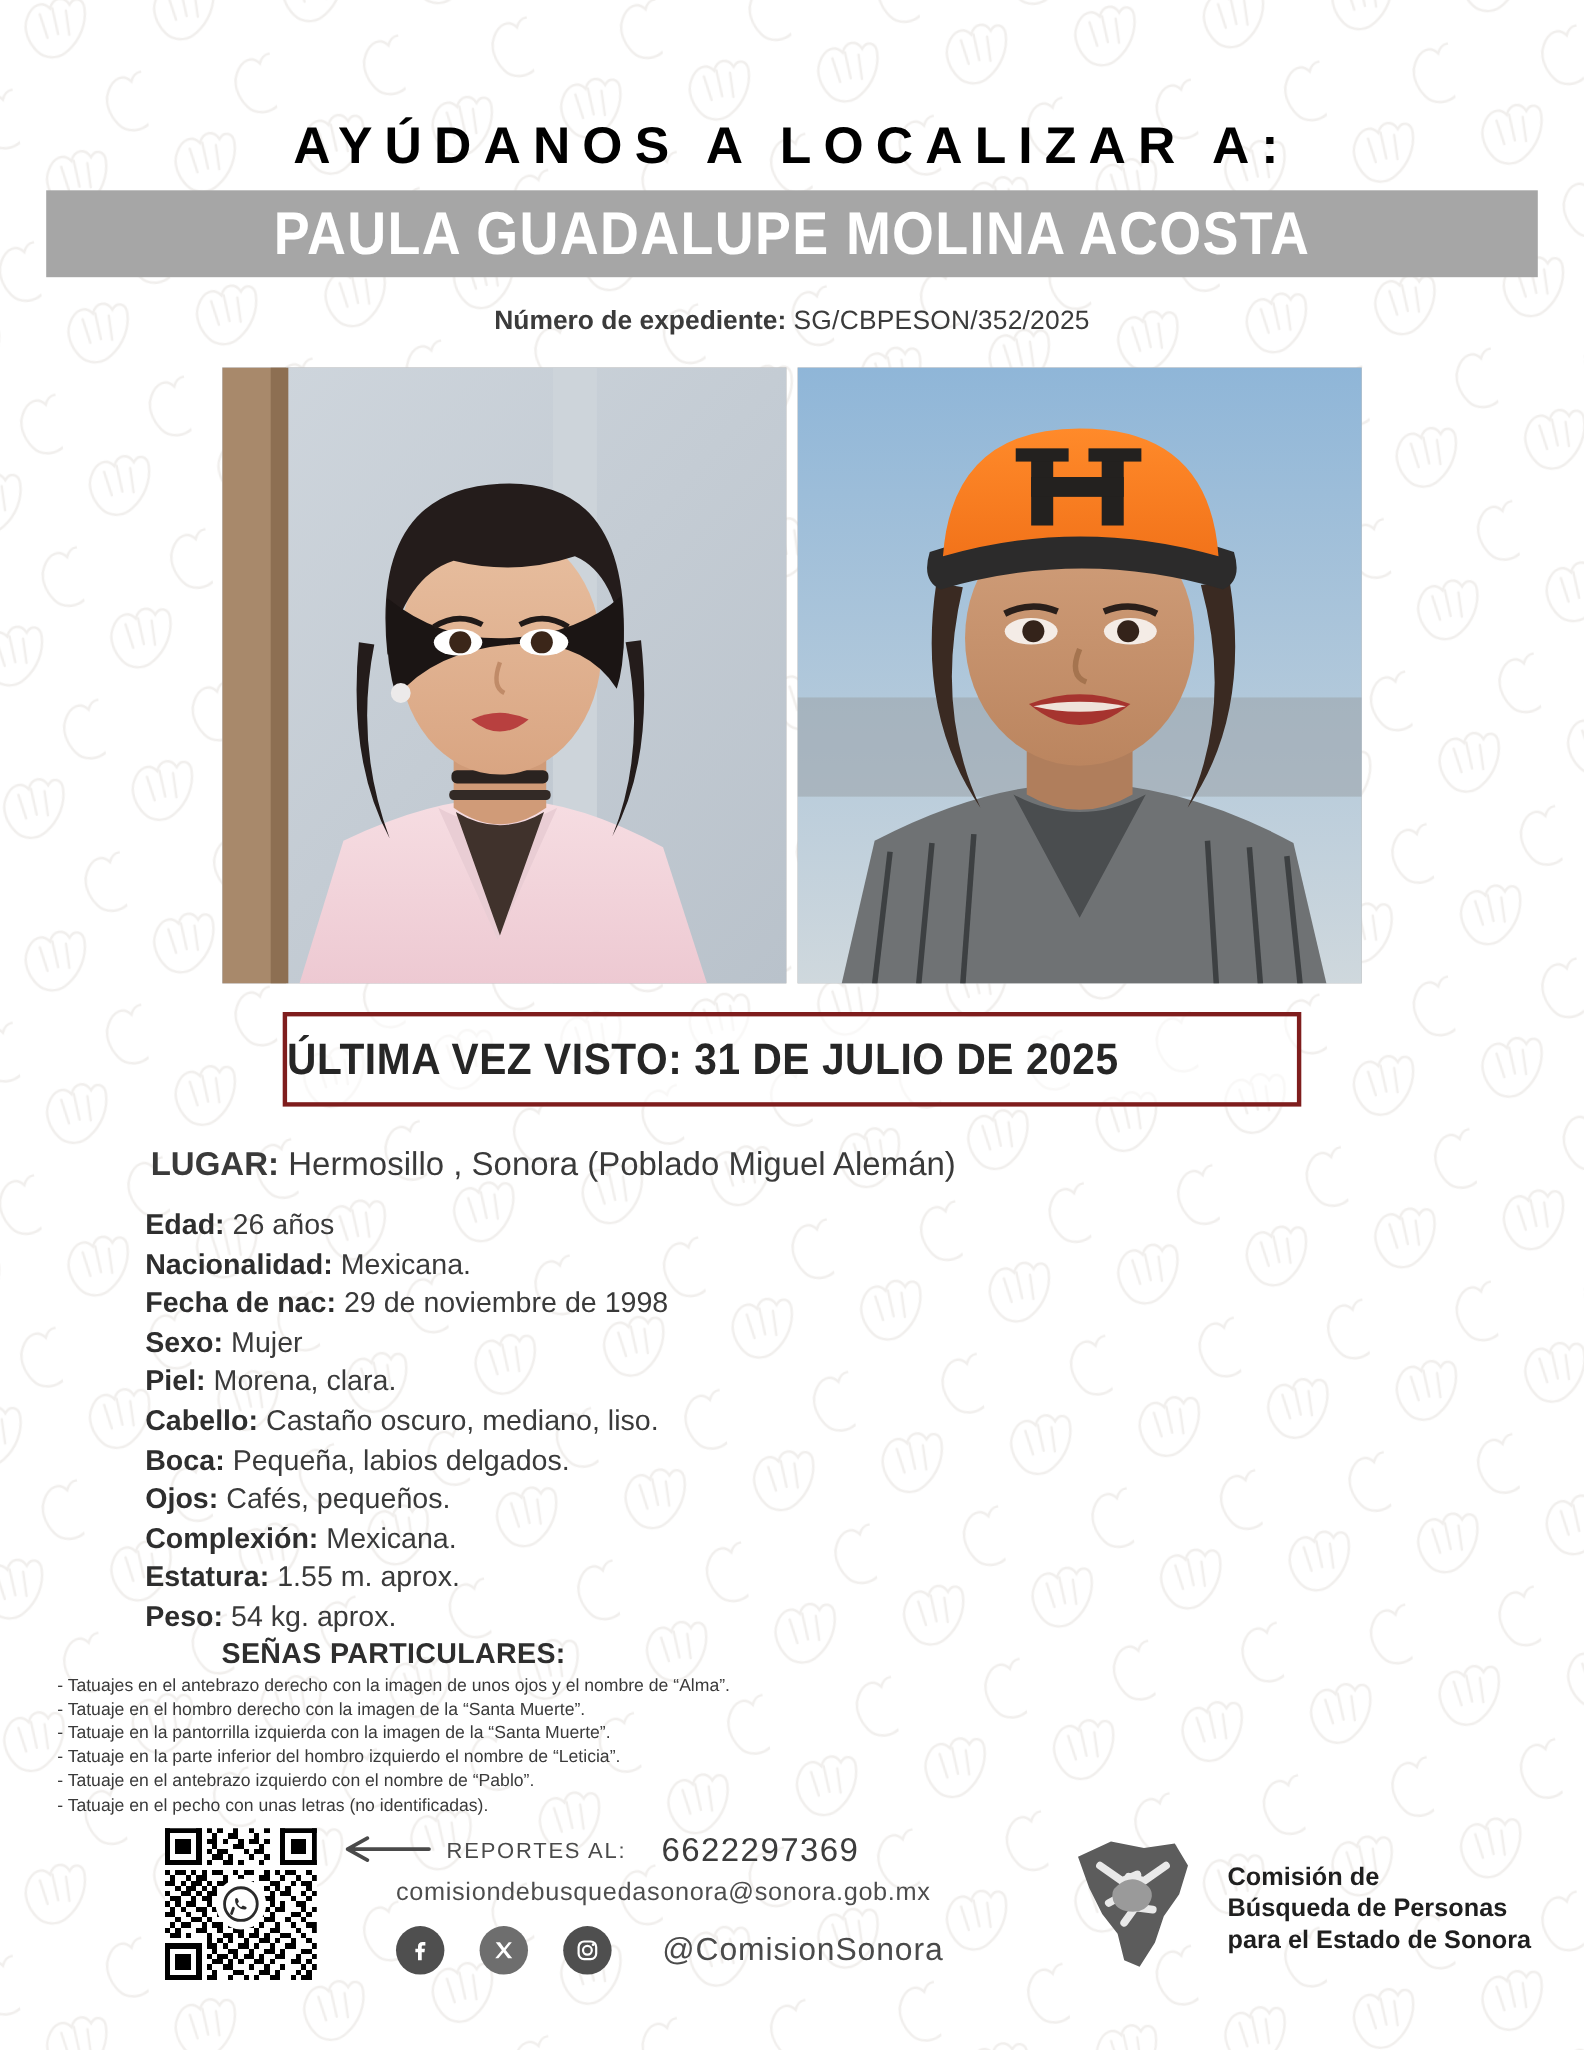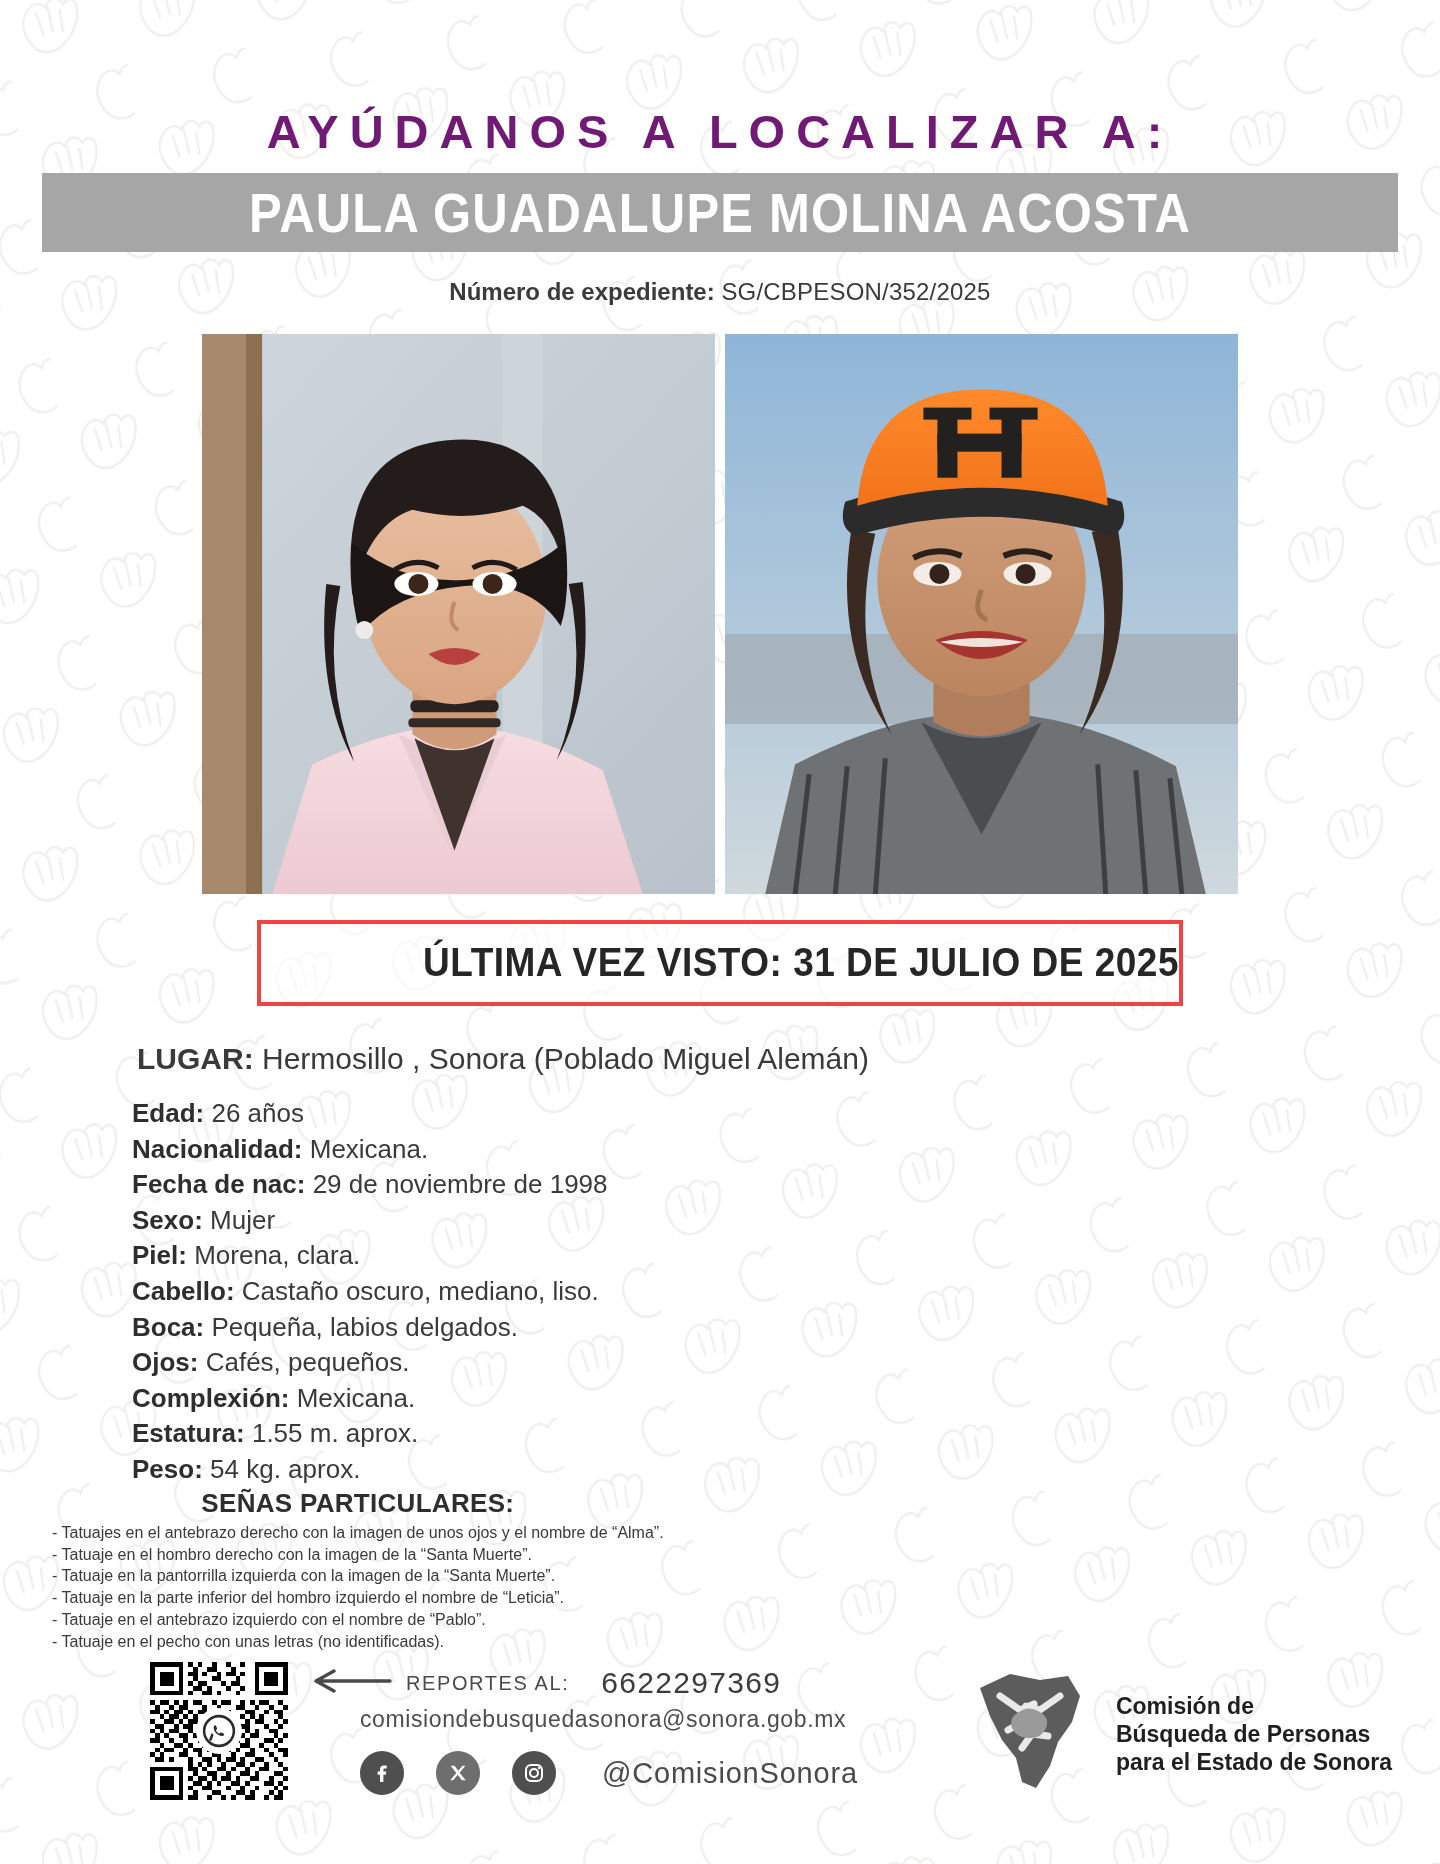--- a/index.html
+++ b/index.html
@@ -30,21 +30,21 @@
     height: 1864px;
     padding: 0 42px;
   }
 
   
   .headline {
     text-align: center;
     font-size: 47px;
     font-weight: bold;
     letter-spacing: 11px;
-    color: #701a75;
+    color: #000000;
     padding-top: 108px;
     line-height: 1;
     white-space: nowrap;
   }
 
   .name-band {
     margin-top: 18px;
     background: #a6a6a6;
     height: 79px;
     display: flex;
@@ -83,24 +83,24 @@
     overflow: hidden;
     flex: 1 1 0;
     background: #b9b9b9;
   }
 
   
   .lastseen-box {
     margin: 26px auto 0;
     width: 926px;
     height: 86px;
-    border: 4px solid #ef4444;
+    border: 4px solid #7f1d1d;
     display: flex;
     align-items: center;
-    justify-content: flex-end;
+    justify-content: flex-start;
     background: rgba(255,255,255,.55);
   }
   .lastseen-box .txt {
     font-size: 37px;
     font-weight: bold;
     color: #262626;
     letter-spacing: .5px;
     white-space: nowrap;
     transform: scaleY(1.08);
   }

